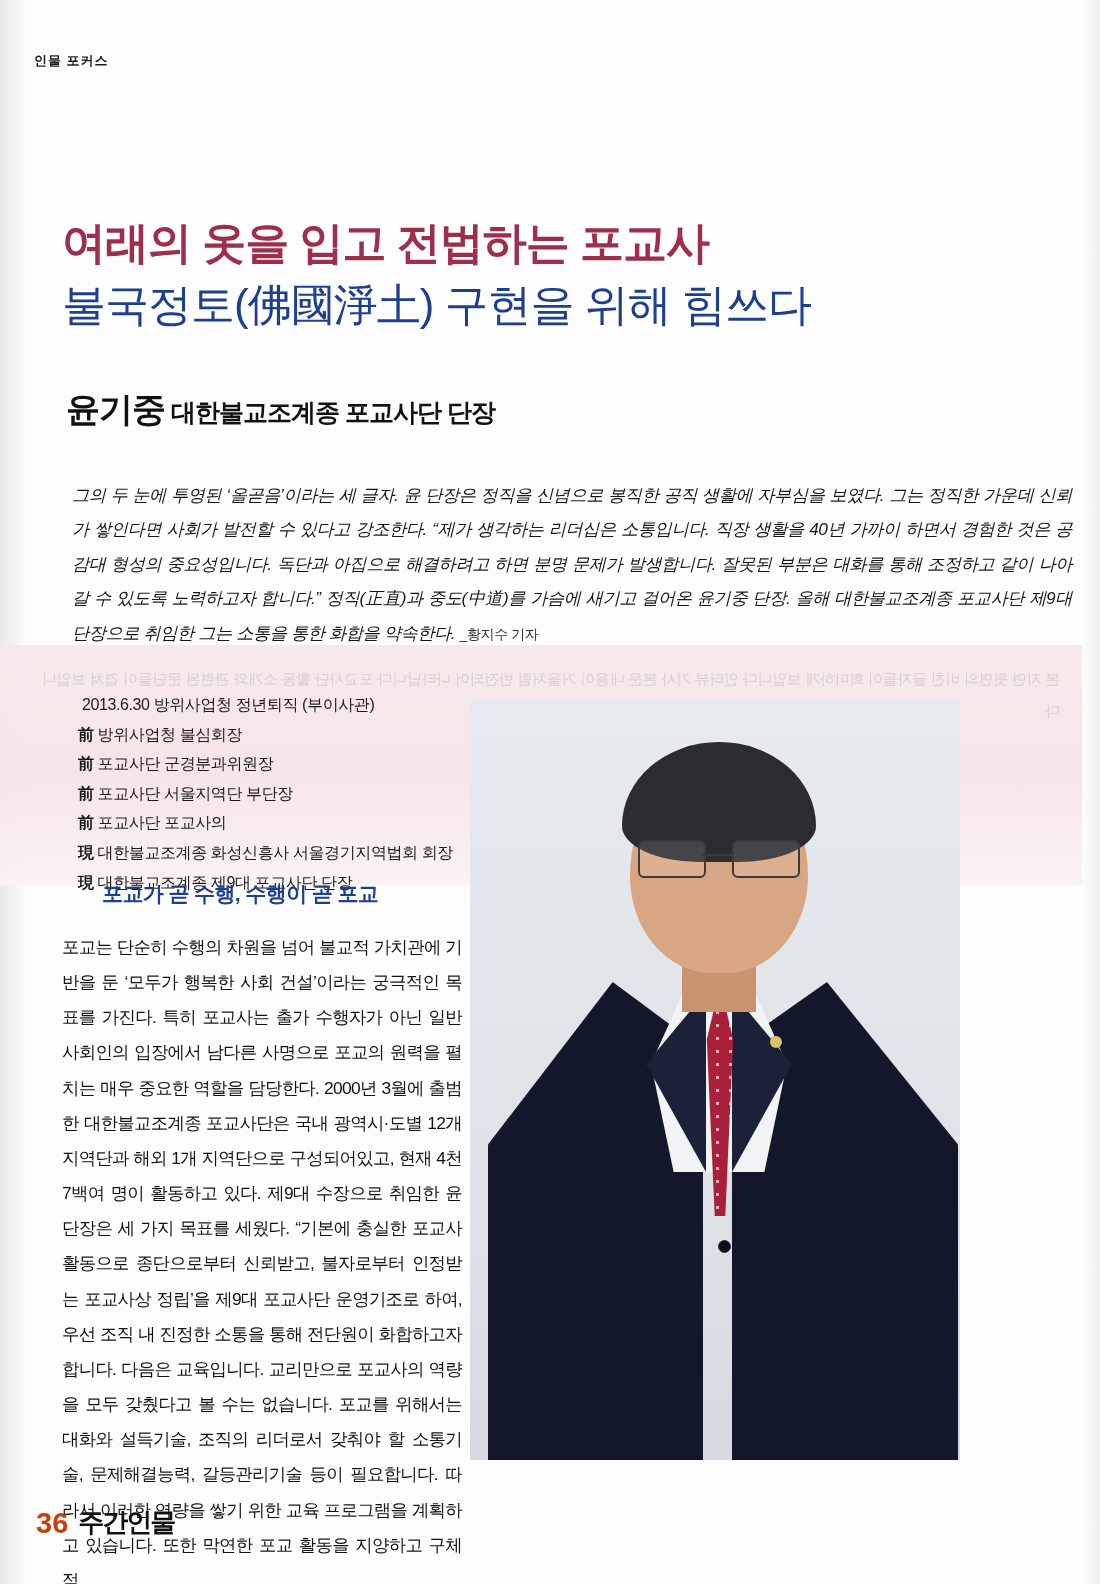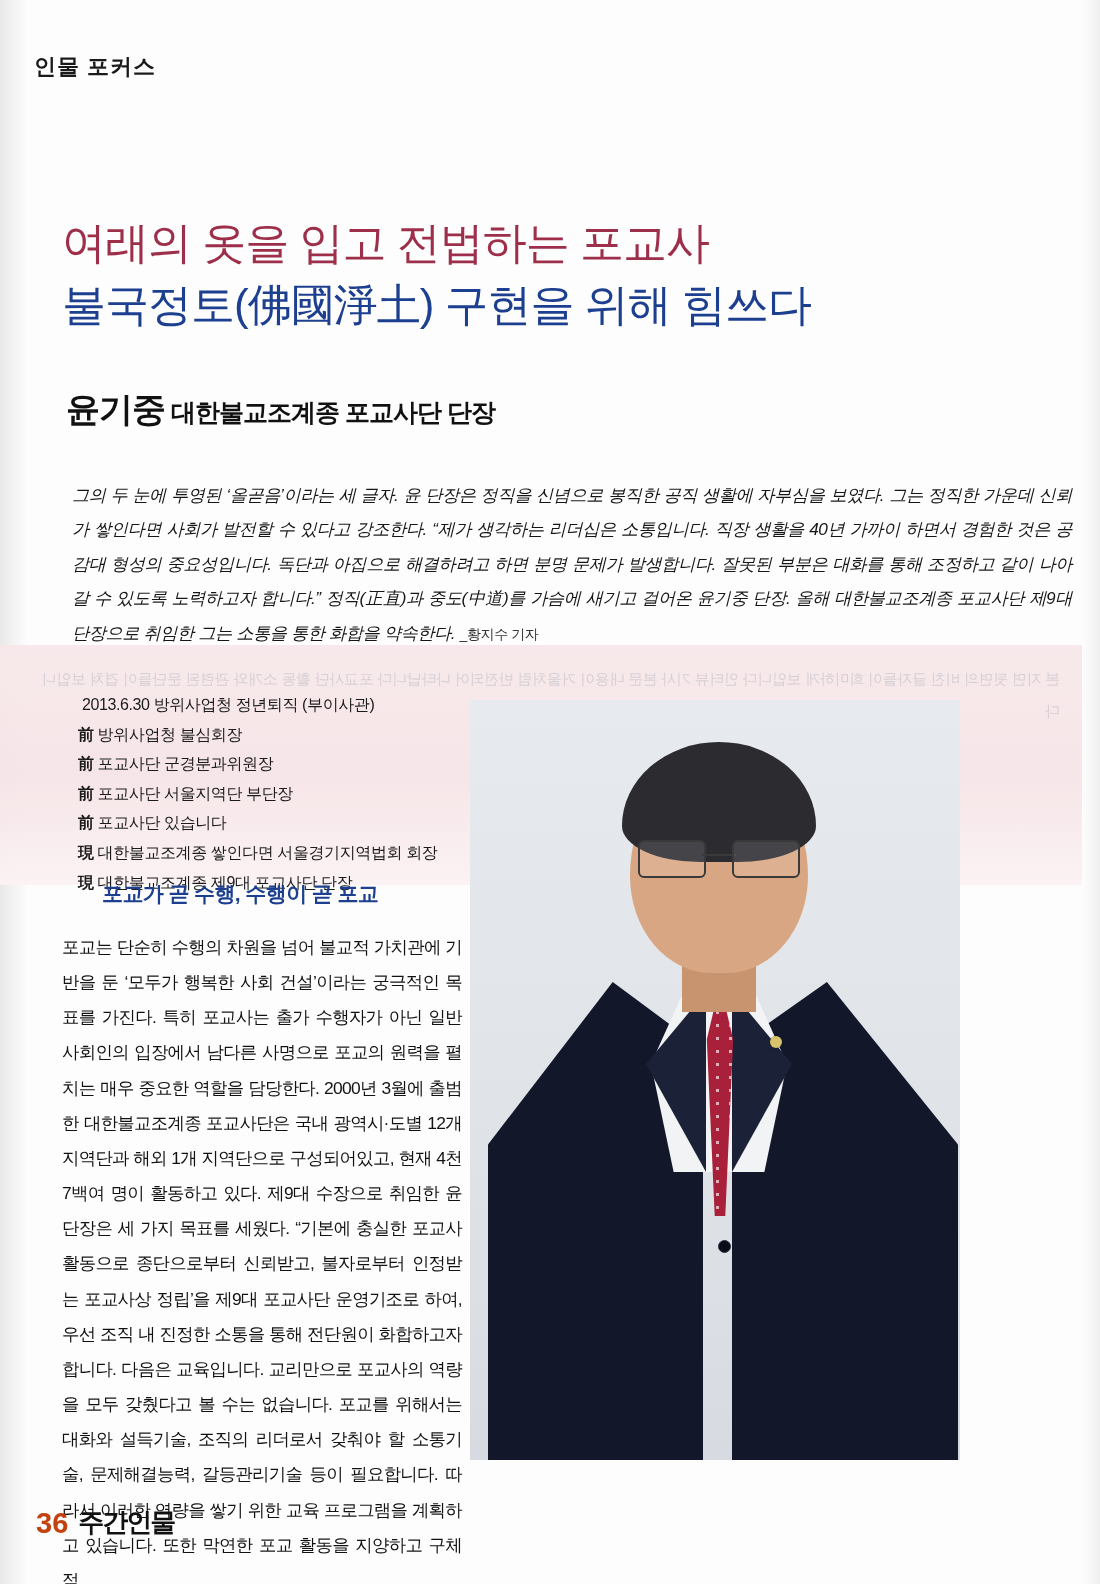--- a/index.html
+++ b/index.html
@@ -22,29 +22,29 @@
     pointer-events:none;
   }
   .page:after{
     content:"";position:absolute;right:0;top:0;width:18px;height:100%;
     background:linear-gradient(to left,#efefef,#fdfdfd);
     pointer-events:none;
   }
 
   .running-head{
     position:absolute;left:34px;top:52px;
-    font-size:22px;font-weight:bold;letter-spacing:1px;color:#1a1a1a;
+    font-size:13px;font-weight:bold;letter-spacing:1px;color:#1a1a1a;
   }
 
   .headline{
     position:absolute;left:62px;top:215px;width:880px;
     line-height:1.28;
   }
   .headline .l1{
-    display:block;font-size:44px;font-weight:normal;color:#9d2f4a;
+    display:block;font-size:44px;font-weight:bold;color:#9d2f4a;
     letter-spacing:-1px;
   }
   .headline .l2{
     display:block;font-size:44px;font-weight:normal;color:#1c3f8f;
     letter-spacing:-1px;margin-top:6px;
   }
 
   .byline{
     position:absolute;left:66px;top:363px;width:880px;
     white-space:nowrap;
@@ -205,22 +205,22 @@
   </div>
 
   <div class="bio-band"></div>
   <div class="bleed-text">본 지면 뒷면의 비친 글자들이 희미하게 보입니다 인터뷰 기사 본문 내용이 거울처럼 반전되어 나타납니다 포교사단 활동 소개와 관련된 문단들이 겹쳐 보입니다</div>
 
   <div class="bio">
     <span class="ln"><span class="mark"></span><span>2013.6.30 방위사업청 정년퇴직 (부이사관)</span></span>
     <span class="ln"><span class="mark">前</span><span>방위사업청 불심회장</span></span>
     <span class="ln"><span class="mark">前</span><span>포교사단 군경분과위원장</span></span>
     <span class="ln"><span class="mark">前</span><span>포교사단 서울지역단 부단장</span></span>
-    <span class="ln"><span class="mark">前</span><span>포교사단 있습니다</span></span>
-    <span class="ln"><span class="mark">現</span><span>대한불교조계종 쌓인다면 서울경기지역법회 회장</span></span>
+    <span class="ln"><span class="mark">前</span><span>포교사단 포교사의</span></span>
+    <span class="ln"><span class="mark">現</span><span>대한불교조계종 화성신흥사 서울경기지역법회 회장</span></span>
     <span class="ln"><span class="mark">現</span><span>대한불교조계종 제9대 포교사단 단장</span></span>
   </div>
 
   <div class="subhead">포교가 곧 수행, 수행이 곧 포교</div>
 
   <div class="body-col">포교는 단순히 수행의 차원을 넘어 불교적 가치관에 기반을 둔 ‘모두가 행복한 사회 건설’이라는 궁극적인 목표를 가진다. 특히 포교사는 출가 수행자가 아닌 일반 사회인의 입장에서 남다른 사명으로 포교의 원력을 펼치는 매우 중요한 역할을 담당한다. 2000년 3월에 출범한 대한불교조계종 포교사단은 국내 광역시·도별 12개 지역단과 해외 1개 지역단으로 구성되어있고, 현재 4천 7백여 명이 활동하고 있다. 제9대 수장으로 취임한 윤 단장은 세 가지 목표를 세웠다. “기본에 충실한 포교사 활동으로 종단으로부터 신뢰받고, 불자로부터 인정받는 포교사상 정립’을 제9대 포교사단 운영기조로 하여, 우선 조직 내 진정한 소통을 통해 전단원이 화합하고자 합니다. 다음은 교육입니다. 교리만으로 포교사의 역량을 모두 갖췄다고 볼 수는 없습니다. 포교를 위해서는 대화와 설득기술, 조직의 리더로서 갖춰야 할 소통기술, 문제해결능력, 갈등관리기술 등이 필요합니다. 따라서 이러한 역량을 쌓기 위한 교육 프로그램을 계획하고 있습니다. 또한 막연한 포교 활동을 지양하고 구체적</div>
 
   <div class="photo">
     <div class="bg"></div>
     <div class="suit-l"></div>

